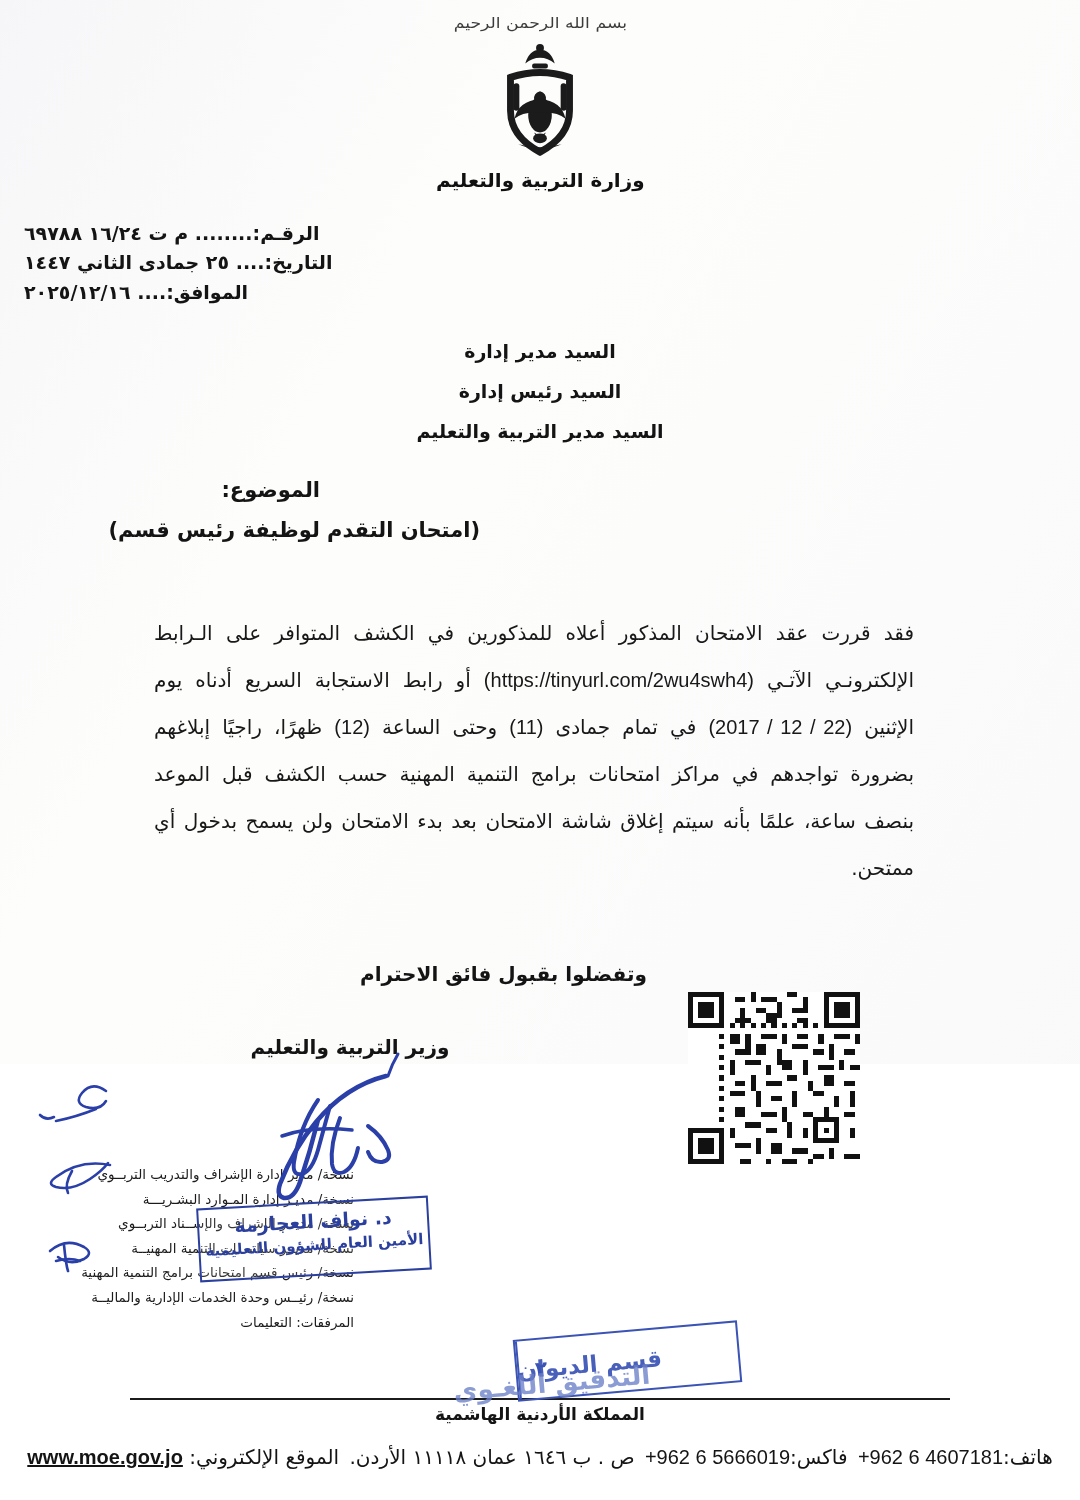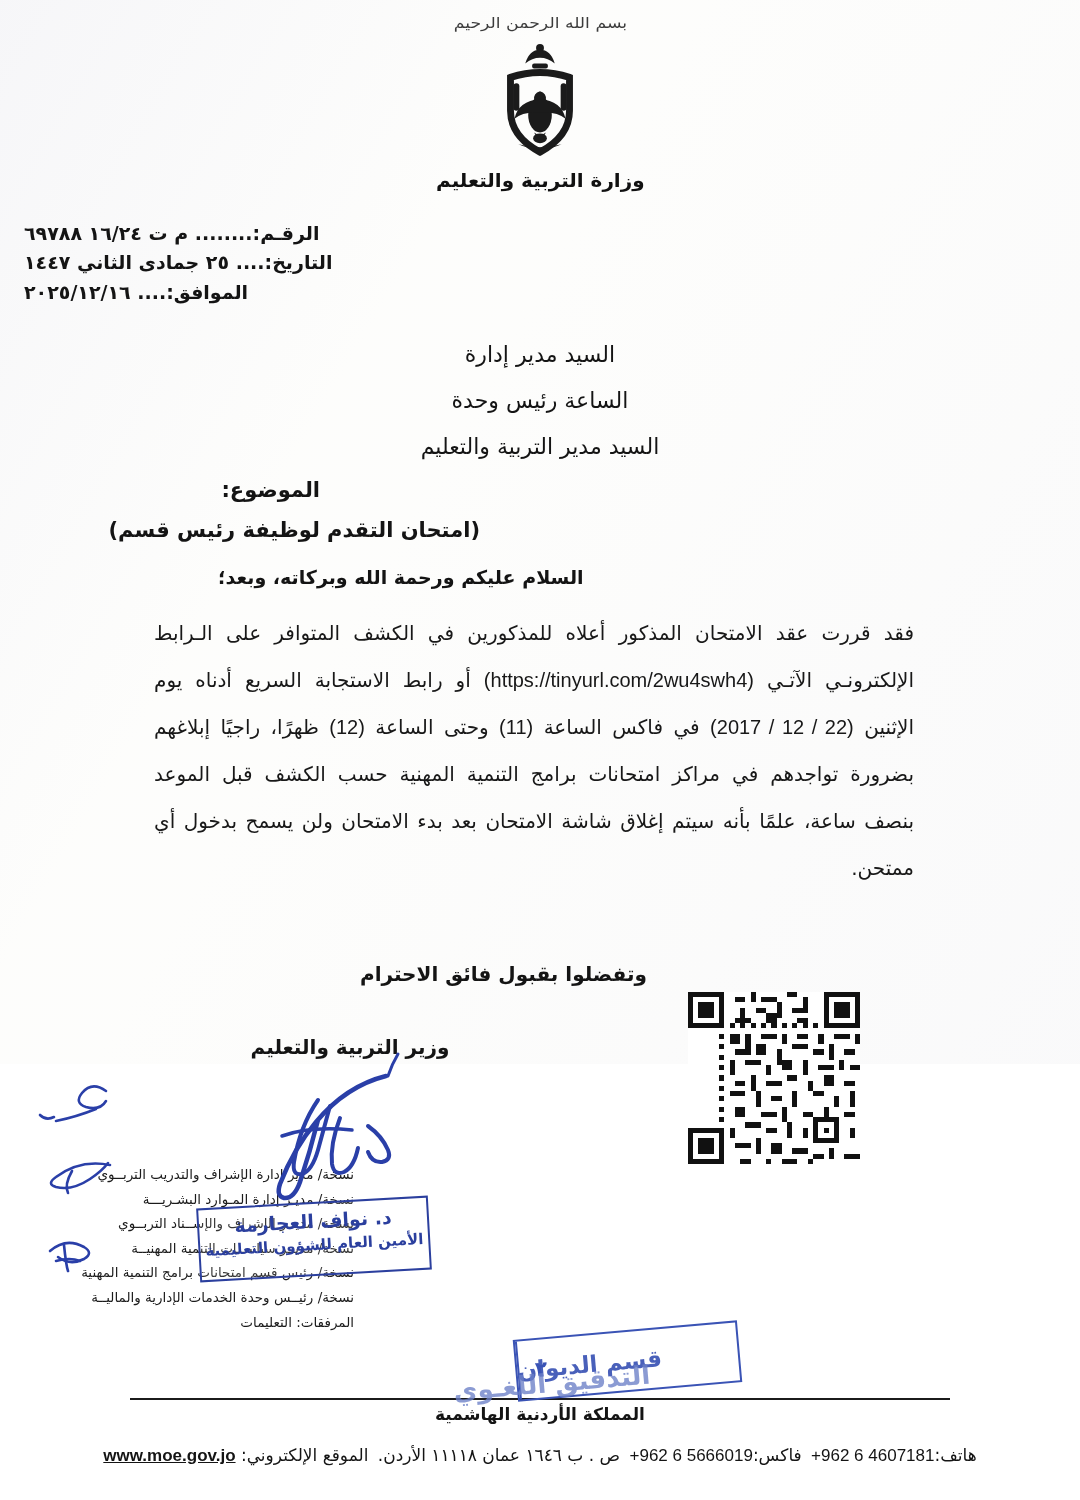--- a/index.html
+++ b/index.html
@@ -90,22 +90,22 @@
 
   
   .recipients {
     position: absolute;
     top: 332px;
     width: 1080px;
     text-align: center;
     z-index: 3;
   }
   .recipient {
-    font-size: 22px;
-    font-weight: normal;
+    font-size: 19px;
+    font-weight: bold;
     line-height: 2.1;
     color: #141414;
     letter-spacing: 0.3px;
   }
 
   
   .subject-block {
     position: absolute;
     top: 478px;
     right: 760px;
@@ -343,21 +343,21 @@
     font-weight: bold;
     color: #141414;
     z-index: 3;
     letter-spacing: 0.3px;
   }
   .footer-contact {
     position: absolute;
     top: 1445px;
     width: 1080px;
     text-align: center;
-    font-size: 17px;
+    font-size: 20px;
     color: #141414;
     z-index: 3;
     white-space: nowrap;
   }
   .footer-contact .ltr {
     direction: ltr;
     unicode-bidi: embed;
     display: inline-block;
     font-family: "Liberation Sans", sans-serif;
   }
@@ -411,37 +411,36 @@
     <div class="ref-line">
       <span class="ref-label">التاريخ:</span><span class="dots">....</span>&nbsp;<span>٢٥ جمادى الثاني  ١٤٤٧</span>
     </div>
     <div class="ref-line">
       <span class="ref-label">الموافق:</span><span class="dots">....</span>&nbsp;<span>٢٠٢٥/١٢/١٦</span>
     </div>
   </div>
 
   <div class="recipients">
     <div class="recipient">السيد مدير إدارة</div>
-    <div class="recipient">الساعة رئيس وحدة</div>
+    <div class="recipient">السيد رئيس إدارة</div>
     <div class="recipient">السيد مدير التربية والتعليم</div>
   </div>
 
   <div class="subject-block">
     <span class="subject-label">الموضوع:</span>
   </div>
   <div class="subject-value">(امتحان التقدم لوظيفة رئيس قسم)</div>
 
-  <div class="greeting">السلام عليكم ورحمة الله وبركاته، وبعد؛</div>
 
   <div class="body-text">
     <span>فقد قررت عقد الامتحان المذكور أعلاه للمذكورين في الكشف المتوافر على الـرابط الإلكترونـي الآتـي</span>
     <span class="ltr">(https://tinyurl.com/2wu4swh4)</span>
     <span>أو رابط الاستجابة السريع أدناه يوم الإثنين</span>
     <span class="ltr">(2017 / 12 / 22)</span>
-    <span>في فاكس الساعة</span>
+    <span>في تمام جمادى</span>
     <span class="ltr">(11)</span>
     <span>وحتى الساعة</span>
     <span class="ltr">(12)</span>
     <span>ظهرًا، راجيًا إبلاغهم بضرورة تواجدهم في مراكز امتحانات برامج التنمية المهنية حسب الكشف قبل الموعد بنصف ساعة، علمًا بأنه سيتم إغلاق شاشة الامتحان بعد بدء الامتحان ولن يسمح بدخول أي ممتحن.</span>
   </div>
 
   <div class="closing">وتفضلوا بقبول فائق الاحترام</div>
   <div class="signer-title">وزير التربية والتعليم</div>
 
   <div class="ink-signature">

